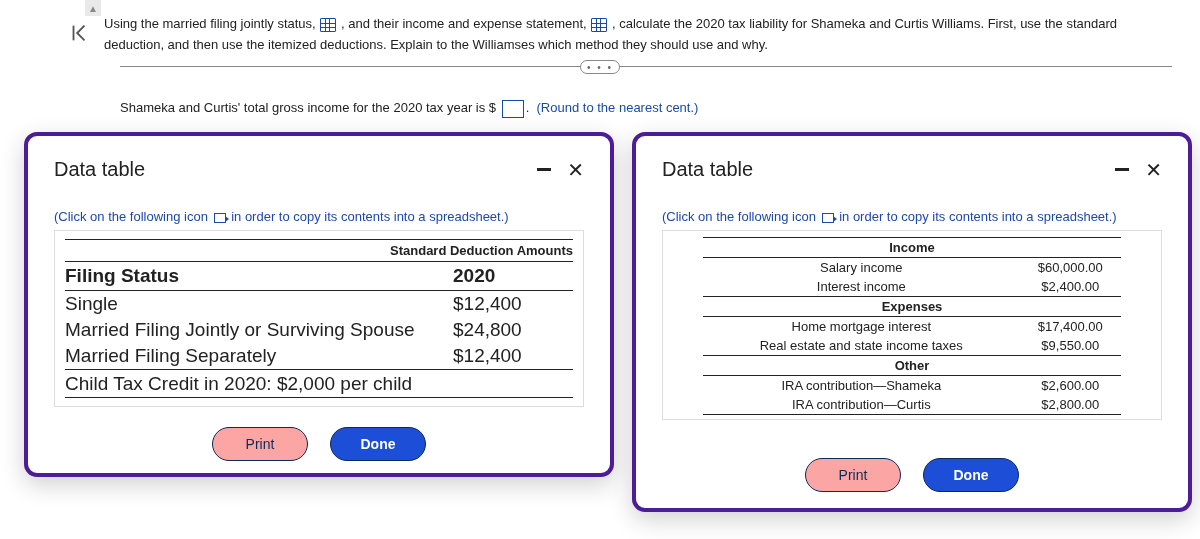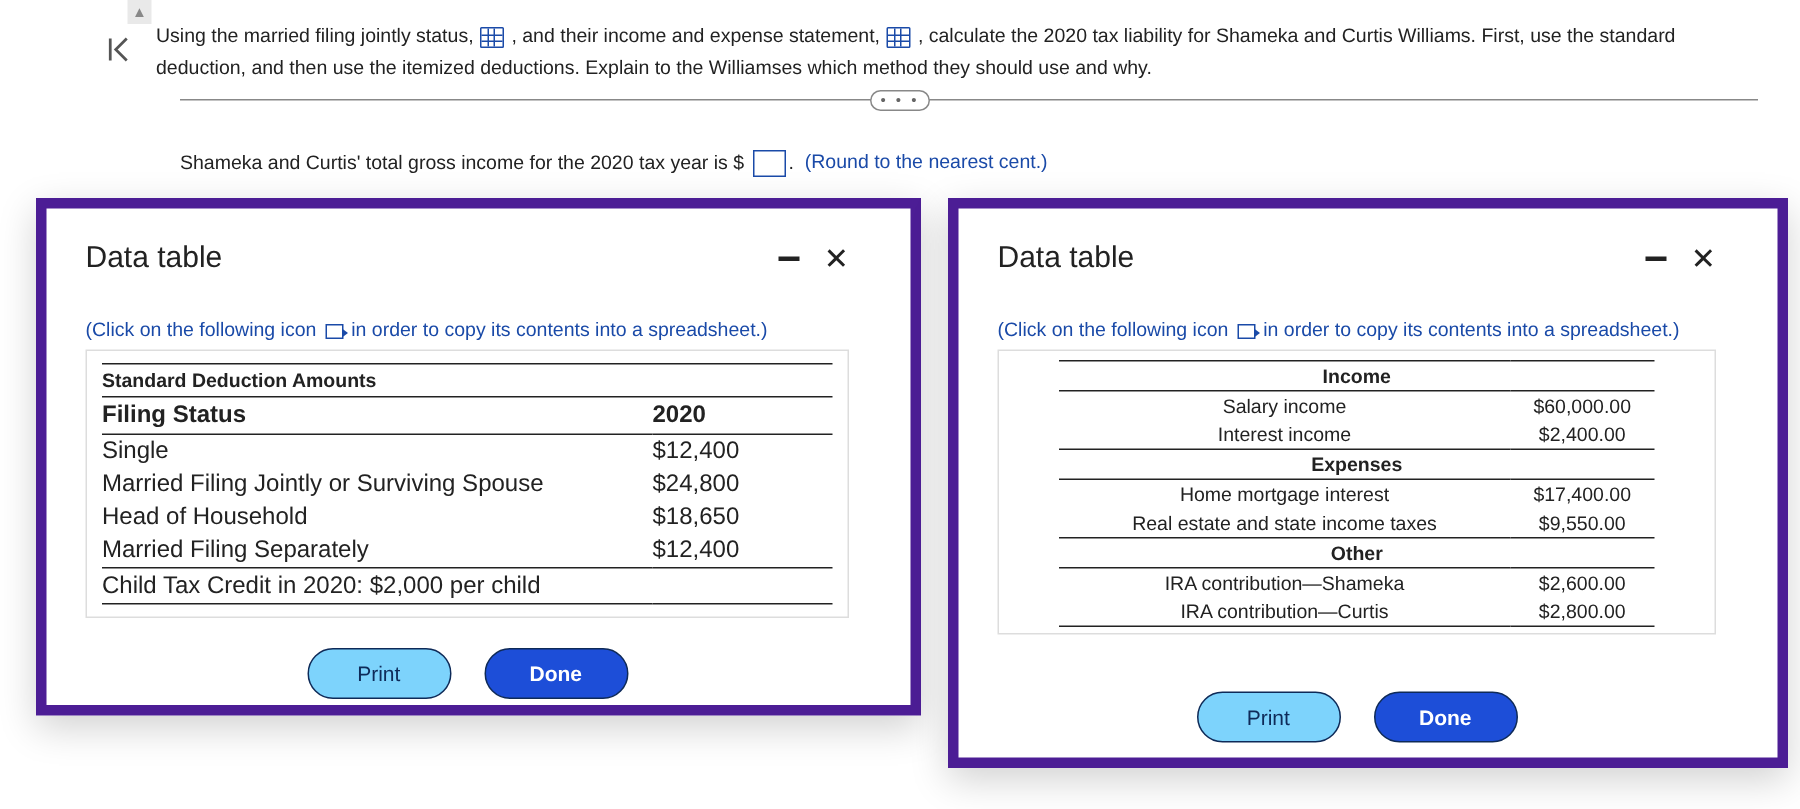--- a/index.html
+++ b/index.html
@@ -91,24 +91,24 @@
     border: 1px solid #1a4aa8;
     vertical-align: middle;
     margin: 0 2px;
     background: #fff;
   }
   .hint { color: #1a4aa8; margin-top: 11px; }
   
   .modal {
     position: absolute;
     background: #fff;
-    border: 7px solid #4c1d95;
+    border: 4px solid #4c1d95;
     box-shadow: 0 8px 24px rgba(0,0,0,0.18);
-    border-radius: 0;
-    padding: 22px 41px 18px 26px;
+    border-radius: 13px;
+    padding: 22px 26px 18px 26px;
   }
   .modal.left  { left: 24px;  top: 132px; width: 590px; height: 345px; }
   .modal.right { left: 632px; top: 132px; width: 560px; height: 380px; }
   .modal-head {
     display: flex; align-items: center; justify-content: space-between;
   }
   .modal-title { font-size: 20px; font-weight: 400; }
   .modal-ctrls { display: flex; align-items: center; gap: 16px; }
   .min-btn { width: 14px; height: 3px; background: #222; }
   .close-btn { font-size: 20px; line-height: 1; font-weight: 300; cursor: pointer; }
@@ -129,44 +129,44 @@
     border-bottom: 3px solid transparent;
   }
   .tbl-wrap {
     border: 1px solid #ddd;
     margin-top: 6px;
     padding: 6px 10px 4px 10px;
   }
   .sect-divider {
     border-top: 1px solid #222;
     border-bottom: 1px solid #222;
-    text-align: left;
+    text-align: right;
     font-weight: 700;
     padding: 3px 0;
     margin-top: 2px;
   }
-  table.std { width: 100%; border-collapse: collapse; font-size: 16px; }
+  table.std { width: 100%; border-collapse: collapse; font-size: 19px; }
   table.std th { text-align: left; font-weight: 700; padding: 3px 0; }
   table.std td { padding: 2px 0; }
   .thead-row th { border-bottom: 1px solid #222; }
   .top-rule { border-top: 1px solid #222; }
   .amt { text-align: right; padding-right: 10px; }
   .footer-btns {
     display: flex; justify-content: center; gap: 22px;
     margin-top: 20px;
   }
   .btn {
     min-width: 96px;
     padding: 8px 22px;
     border-radius: 22px;
     font-size: 14px;
     text-align: center;
     cursor: pointer;
   }
-  .btn-outline { border: 1.5px solid #0e2a58; background: #7dd3fc; color: #0e2a58; }
+  .btn-outline { border: 1.5px solid #0e2a58; background: #fca5a5; color: #0e2a58; }
   .btn-solid   { border: 1.5px solid #0e2a58; background: #1d4ed8; color: #fff; font-weight: bold; }
   
   table.inc { width: 100%; border-collapse: collapse; font-size: 13px; }
   table.inc td { padding: 2px 0; text-align: center; }
   .group-head td { font-weight: 700; border-top: 1px solid #222; border-bottom: 1px solid #222; }
   .bot-rule td { border-bottom: 1px solid #222; padding-bottom: 4px; }
 </style>
 </head>
 <body>
 
@@ -221,24 +221,20 @@
       </tr>
       <tr>
             <td>Single</td>
             <td>$12,400</td>
           </tr>
       <tr>
             <td>Married Filing Jointly or Surviving Spouse</td>
             <td>$24,800</td>
           </tr>
       <tr>
-            <td>Head of Household</td>
-            <td>$18,650</td>
-          </tr>
-      <tr>
             <td>Married Filing Separately</td>
             <td>$12,400</td>
           </tr>
       <tr>
             <td colspan="2" class="top-rule" style="padding-top:3px">Child Tax Credit in 2020: $2,000 per child</td>
           </tr>
       <tr>
             <td colspan="2" class="top-rule"></td>
           </tr>
     </tbody>

